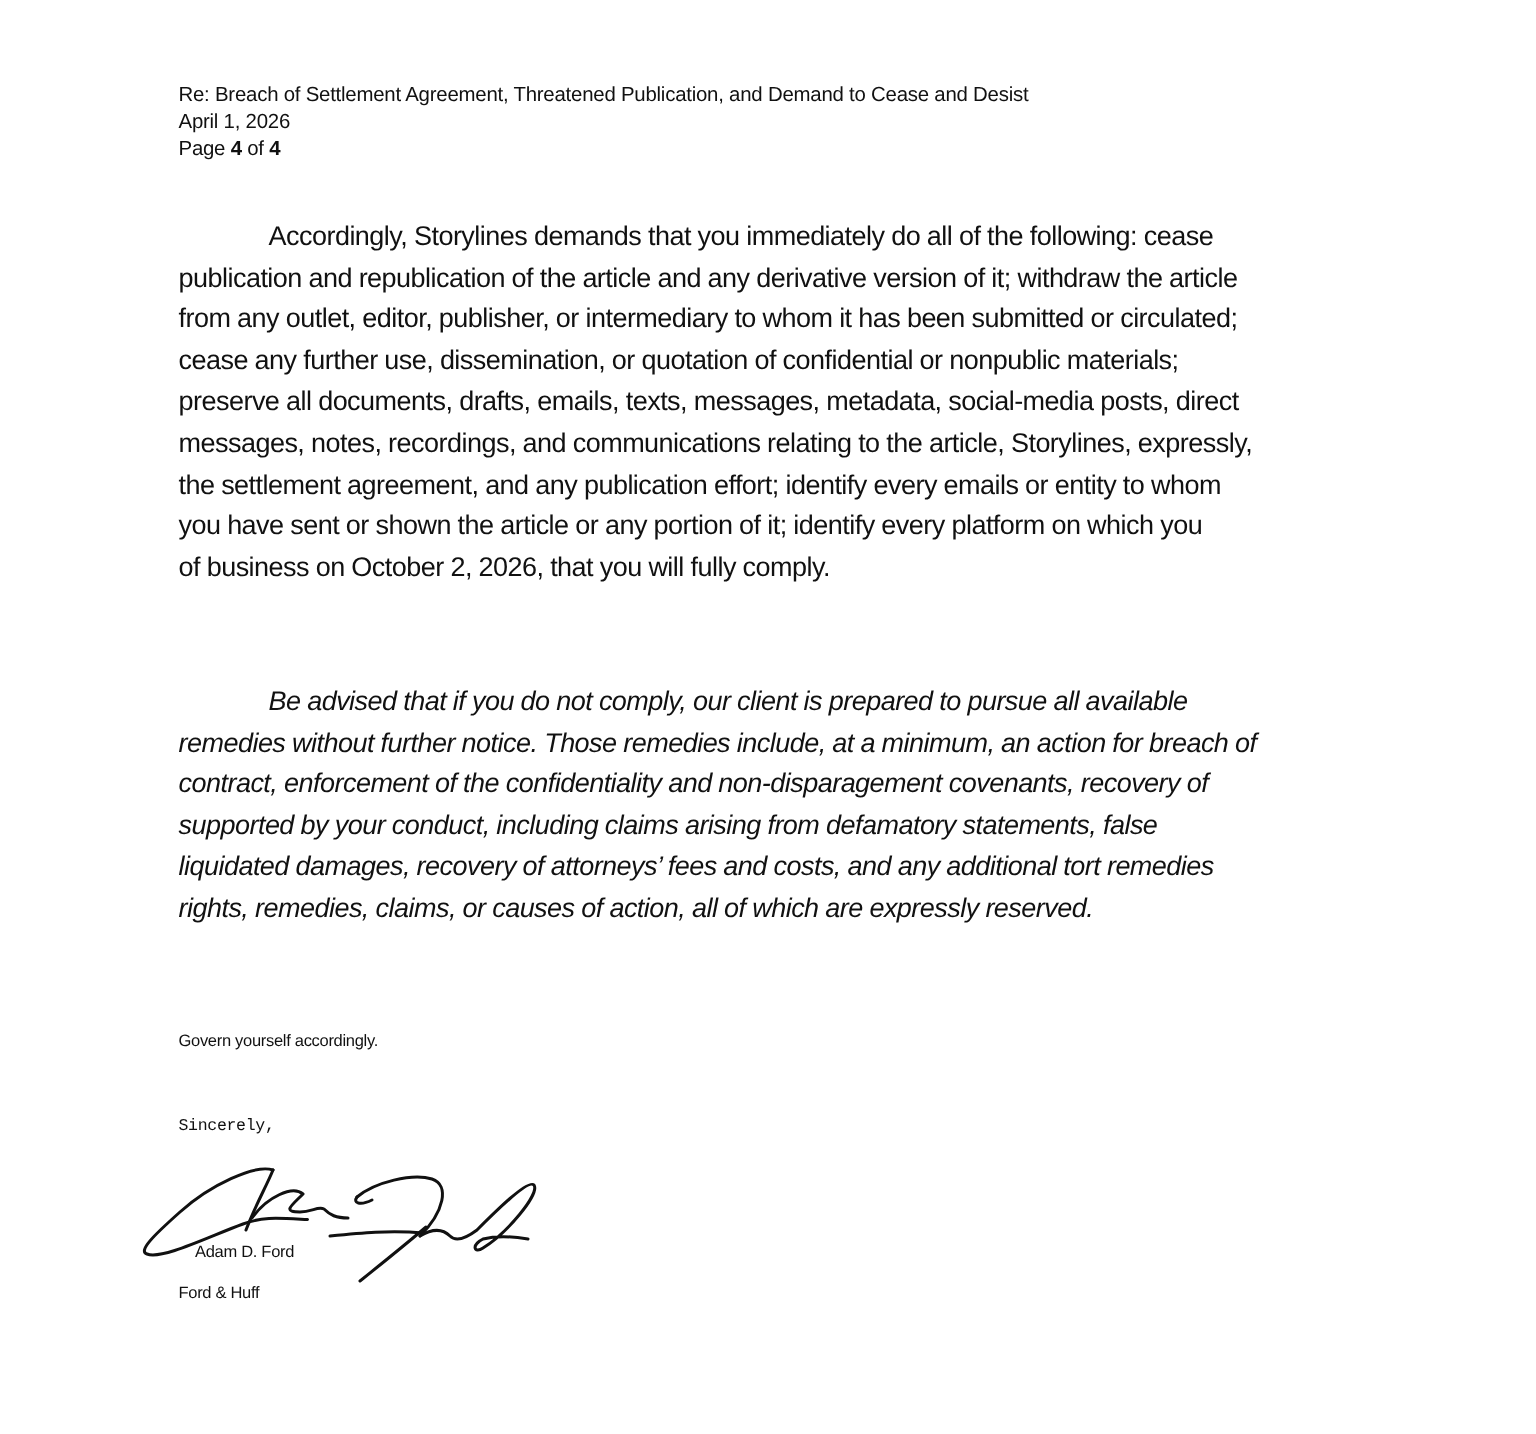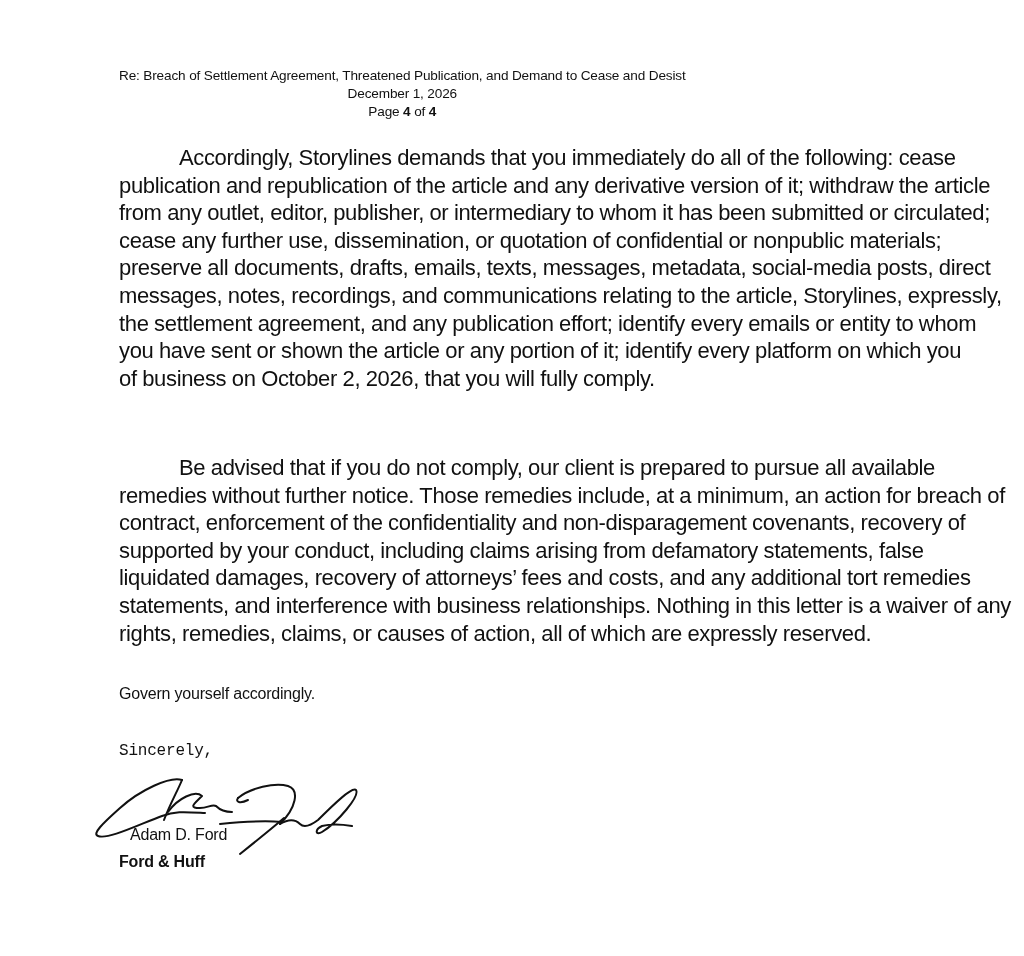--- a/index.html
+++ b/index.html
@@ -1,36 +1,36 @@
 <!DOCTYPE html>
 <html><head>
 <meta charset="utf-8">
 <style>
   html, body { margin: 0; padding: 0; background: #ffffff; }
   body { width: 1024px; height: 956px; position: relative; overflow: hidden; color: #111111; font-family: "Liberation Sans", sans-serif; }
-  .header { position: absolute; left: 119px; top: 67px; font-size: 13.6px; line-height: 18px; letter-spacing: -0.15px; text-align: center; }
+  .header { position: absolute; left: 119px; top: 54px; font-size: 13.6px; line-height: 18px; letter-spacing: -0.15px; }
   .header b { font-weight: bold; }
-  .para { position: absolute; left: 119px; width: 800px; font-size: 22px; line-height: 27.6px; letter-spacing: -0.35px; word-spacing: -0.2px; }
+  .para { position: absolute; left: 119px; width: 800px; font-size: 18px; line-height: 27.6px; letter-spacing: -0.35px; word-spacing: -0.2px; }
   .para .line { display: block; white-space: nowrap; }
   .para .indent { padding-left: 60px; }
   .p1 { top: 144px; }
-  .p2 { top: 454px; }
-  .single { position: absolute; left: 119px; font-size: 16px; line-height: 22px; letter-spacing: -0.2px; }
+  .p2 { top: 454px; font-style: italic; }
+  .single { position: absolute; left: 119px; font-size: 11px; line-height: 22px; letter-spacing: -0.2px; }
   .closing { top: 683px; }
   .sincerely { top: 740px; font-family: Liberation Mono, monospace; }
   .sig-name { top: 824px; margin-left: 11px; }
-  .sig-firm { top: 851px; font-weight: bold; }
+  .sig-firm { top: 851px; }
   .signature { position: absolute; left: 90px; top: 768px; width: 270px; height: 92px; }
 </style>
 </head>
 <body>
 
 <div class="header">
   <div>Re: Breach of Settlement Agreement, Threatened Publication, and Demand to Cease and Desist</div>
-  <div>December 1, 2026</div>
+  <div>April 1, 2026</div>
   <div><span>Page </span><b>4</b><span> of </span><b>4</b></div>
 </div>
 
 <div class="para p1">
   <span class="line indent">Accordingly, Storylines demands that you immediately do all of the following: cease</span>
   <span class="line">publication and republication of the article and any derivative version of it; withdraw the article</span>
   <span class="line">from any outlet, editor, publisher, or intermediary to whom it has been submitted or circulated;</span>
   <span class="line">cease any further use, dissemination, or quotation of confidential or nonpublic materials;</span>
   <span class="line">preserve all documents, drafts, emails, texts, messages, metadata, social-media posts, direct</span>
   <span class="line">messages, notes, recordings, and communications relating to the article, Storylines, expressly,</span>
@@ -38,21 +38,20 @@
   <span class="line">you have sent or shown the article or any portion of it; identify every platform on which you</span>
   <span class="line">of business on October 2, 2026, that you will fully comply.</span>
 </div>
 
 <div class="para p2">
   <span class="line indent">Be advised that if you do not comply, our client is prepared to pursue all available</span>
   <span class="line">remedies without further notice. Those remedies include, at a minimum, an action for breach of</span>
   <span class="line">contract, enforcement of the confidentiality and non-disparagement covenants, recovery of</span>
   <span class="line">supported by your conduct, including claims arising from defamatory statements, false</span>
   <span class="line">liquidated damages, recovery of attorneys’ fees and costs, and any additional tort remedies</span>
-  <span class="line">statements, and interference with business relationships. Nothing in this letter is a waiver of any</span>
   <span class="line">rights, remedies, claims, or causes of action, all of which are expressly reserved.</span>
 </div>
 
 <div class="single closing">Govern yourself accordingly.</div>
 <div class="single sincerely">Sincerely,</div>
 
 <svg class="signature" viewBox="0 0 270 92" xmlns="http://www.w3.org/2000/svg">
   <g fill="none" stroke="#111111" stroke-width="2" stroke-linecap="round" stroke-linejoin="round">
 
     <path d="M92 12 C80 8 50 22 30 40 C12 56 2 66 8 68 C18 72 50 56 72 48 C85 43 95 44 115 45"></path>

